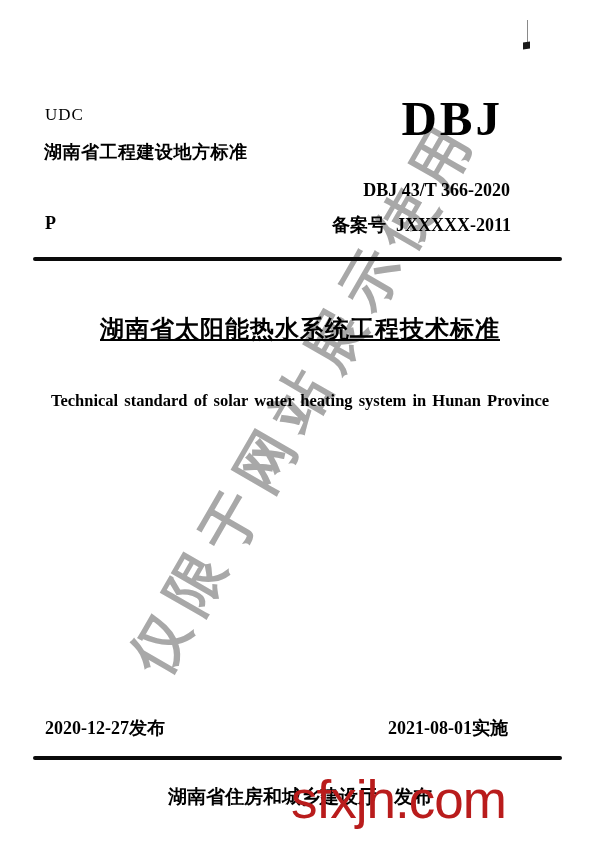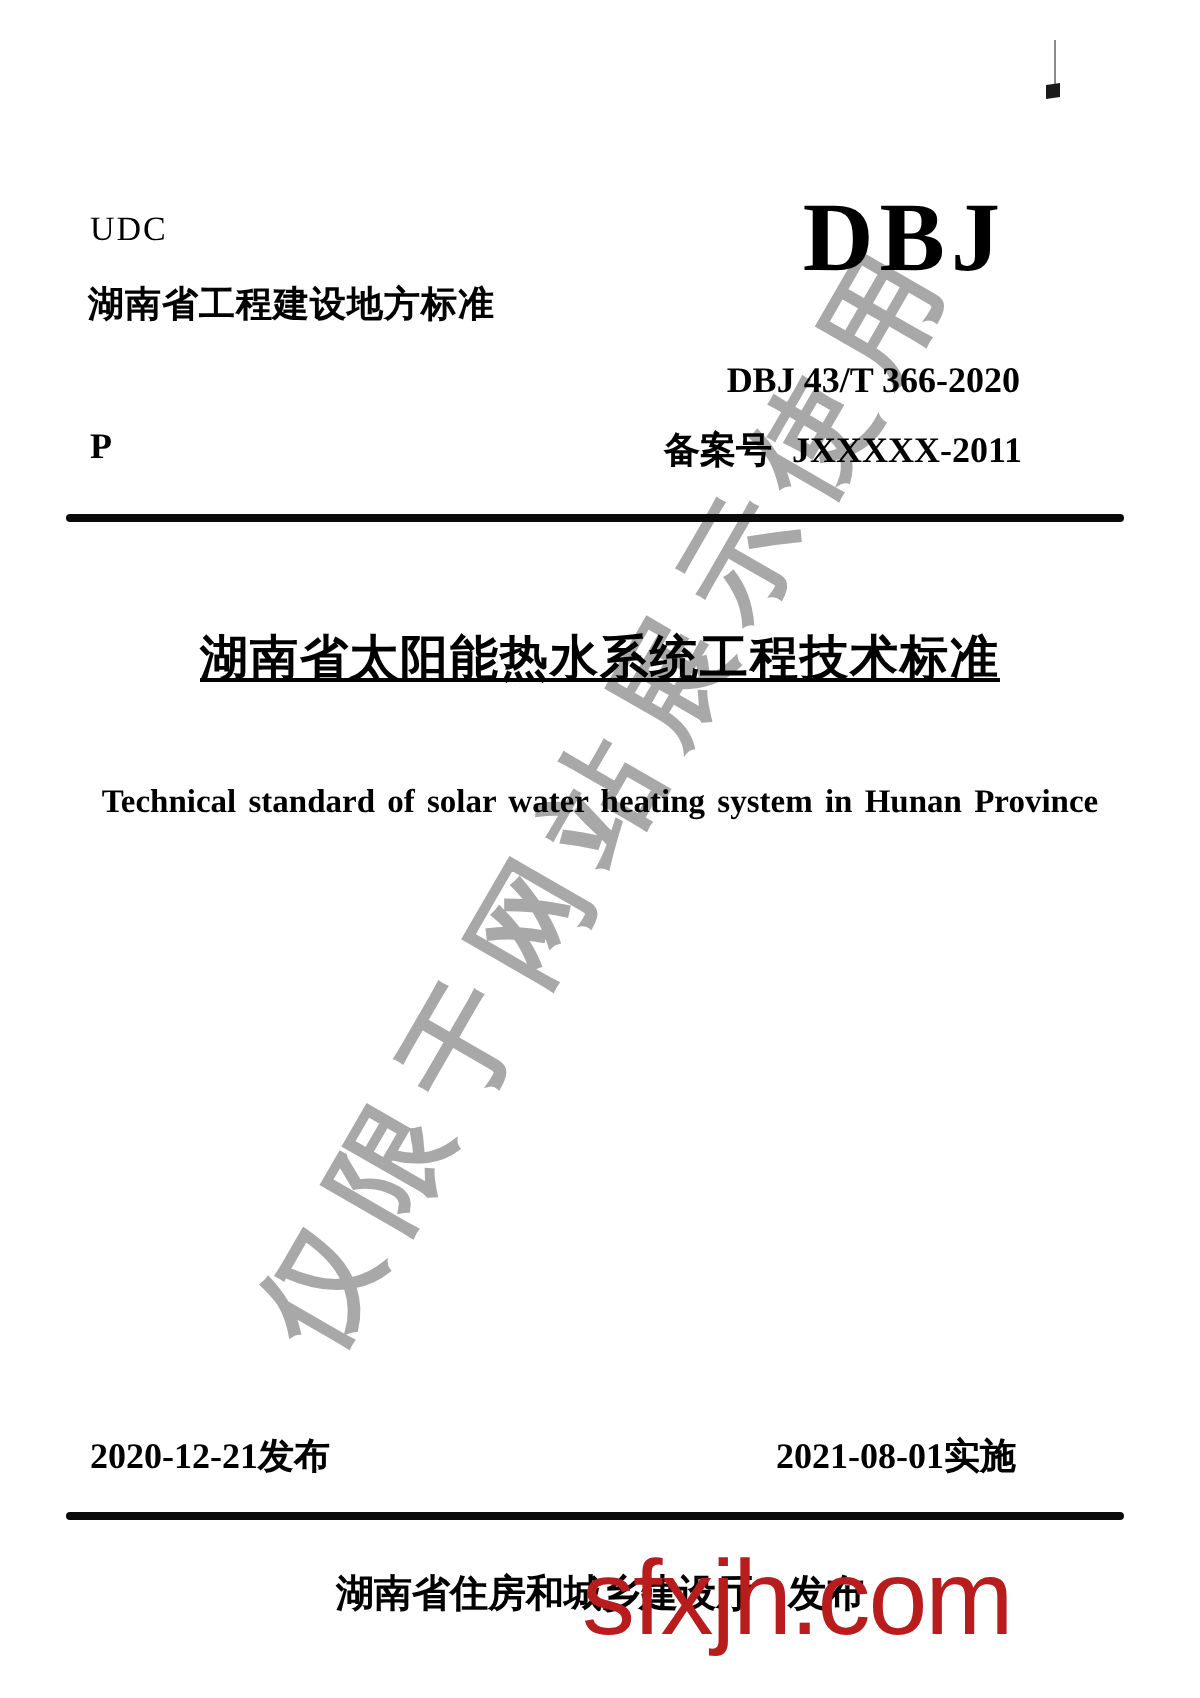--- a/index.html
+++ b/index.html
@@ -135,21 +135,21 @@
       <span class="rec-label">备案号</span><span>JXXXXX-2011</span>
     </div>
     <div class="p-label">P</div>
 
     <div class="rule rule-top"></div>
 
     <div class="main-title">湖南省太阳能热水系统工程技术标准</div>
     <div class="en-title">Technical standard of solar water heating system in Hunan Province</div>
 
     <div class="dates-row">
-      <div class="date-issue">2020-12-21发布</div>
+      <div class="date-issue">2020-12-27发布</div>
       <div class="date-implement">2021-08-01实施</div>
     </div>
 
     <div class="rule rule-bottom"></div>
 
     <div class="publisher">
       <span>湖南省住房和城乡建设厅</span><span class="gap"></span><span>发布</span>
     </div>
 
   </div>

